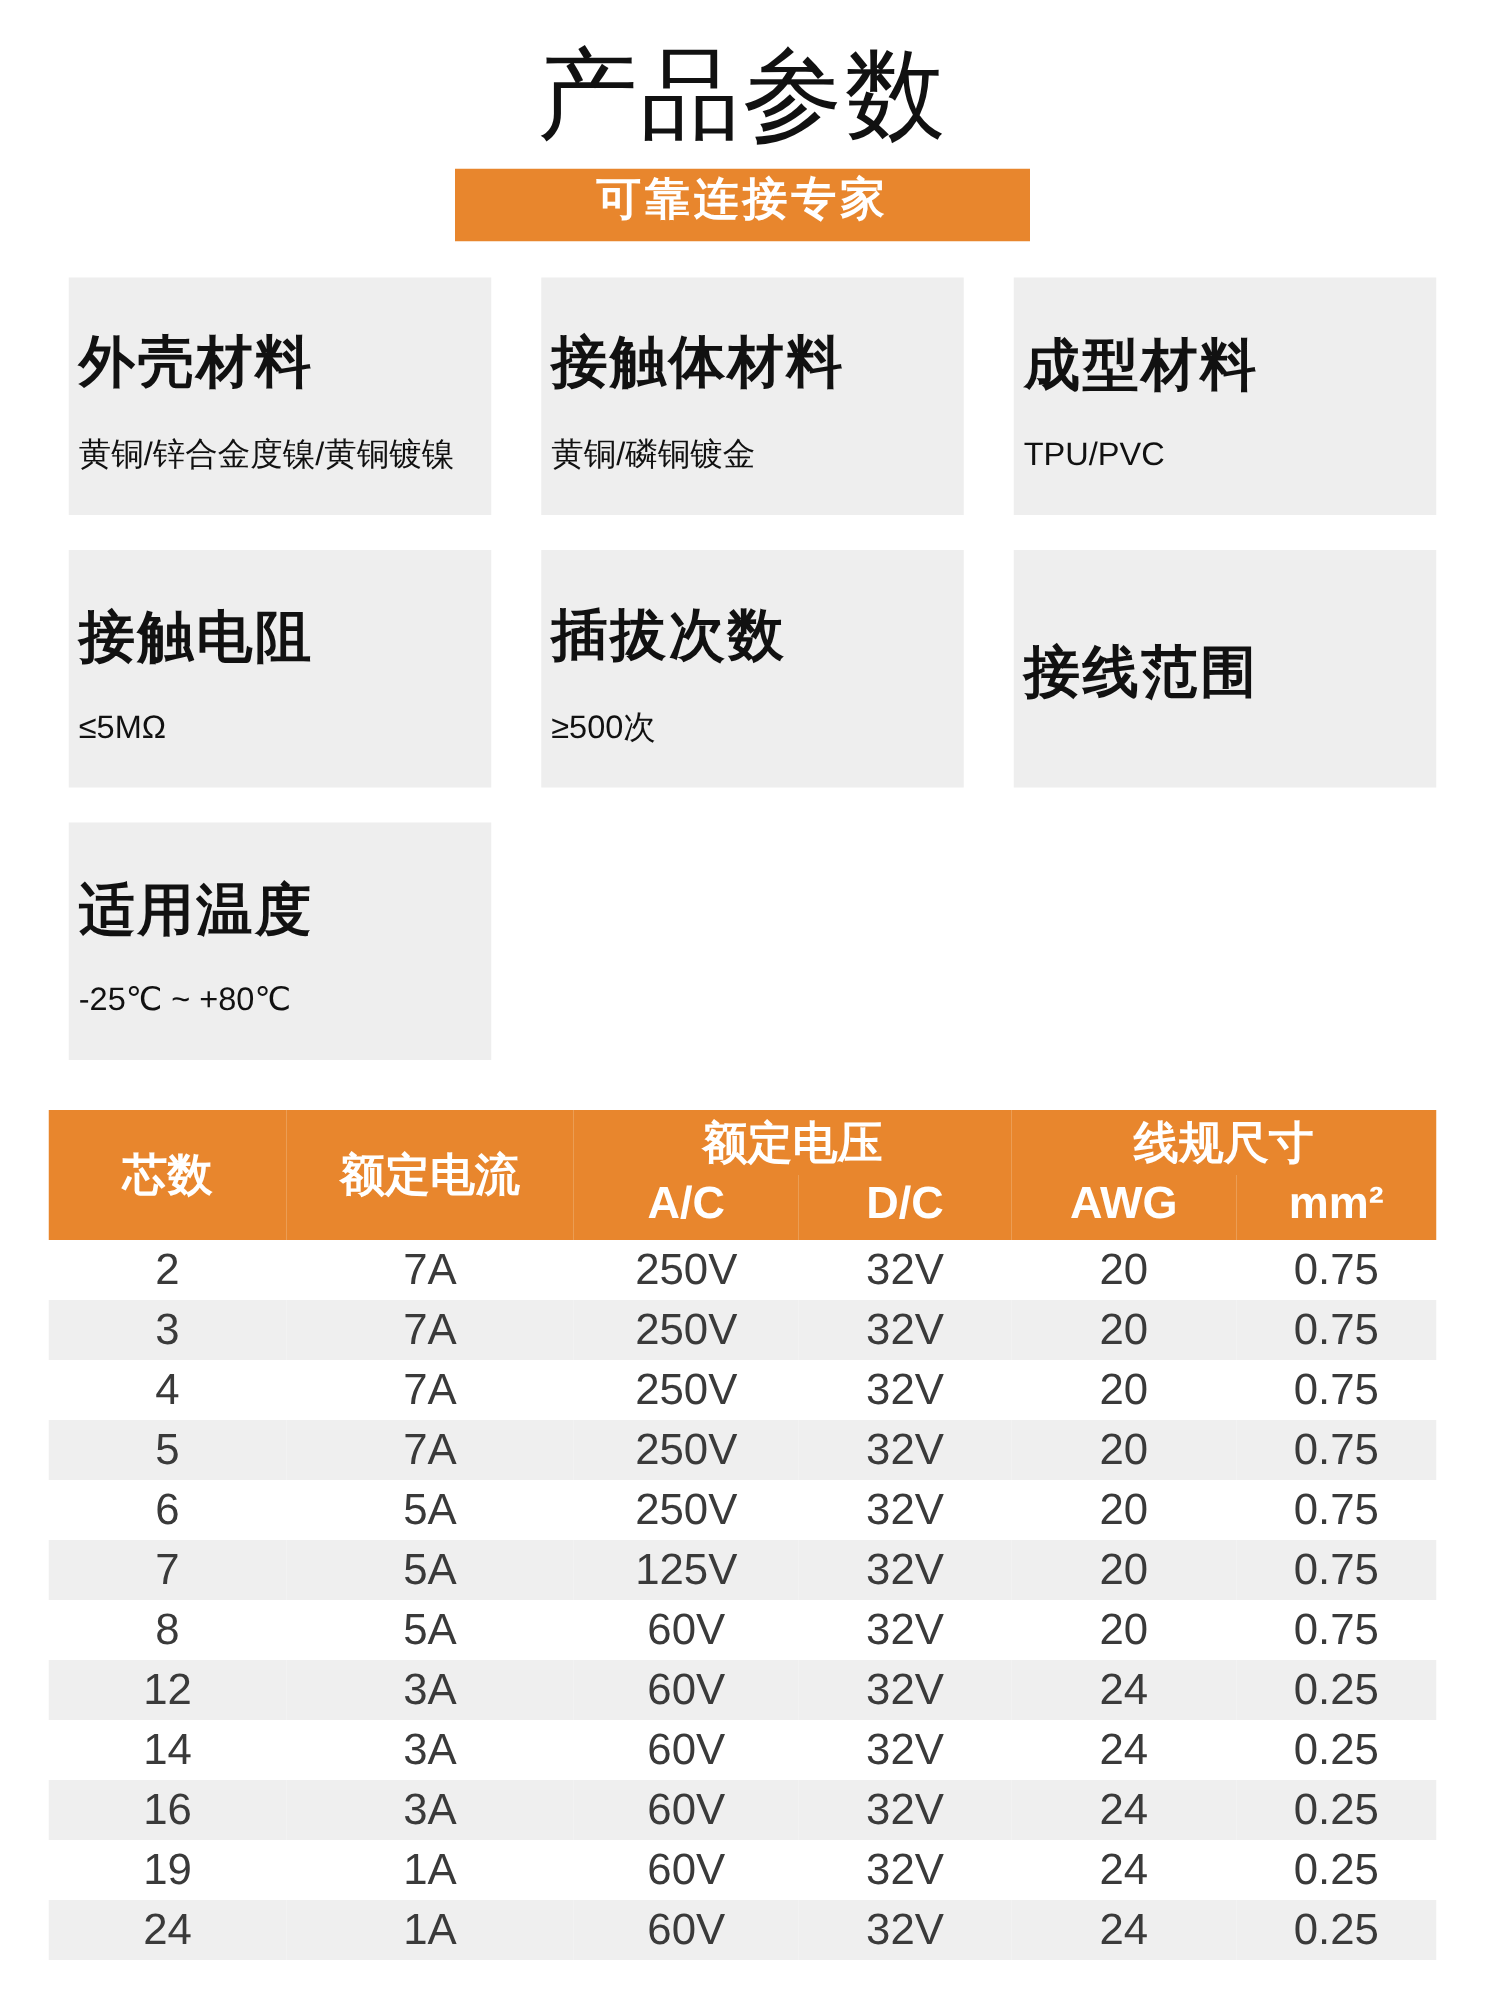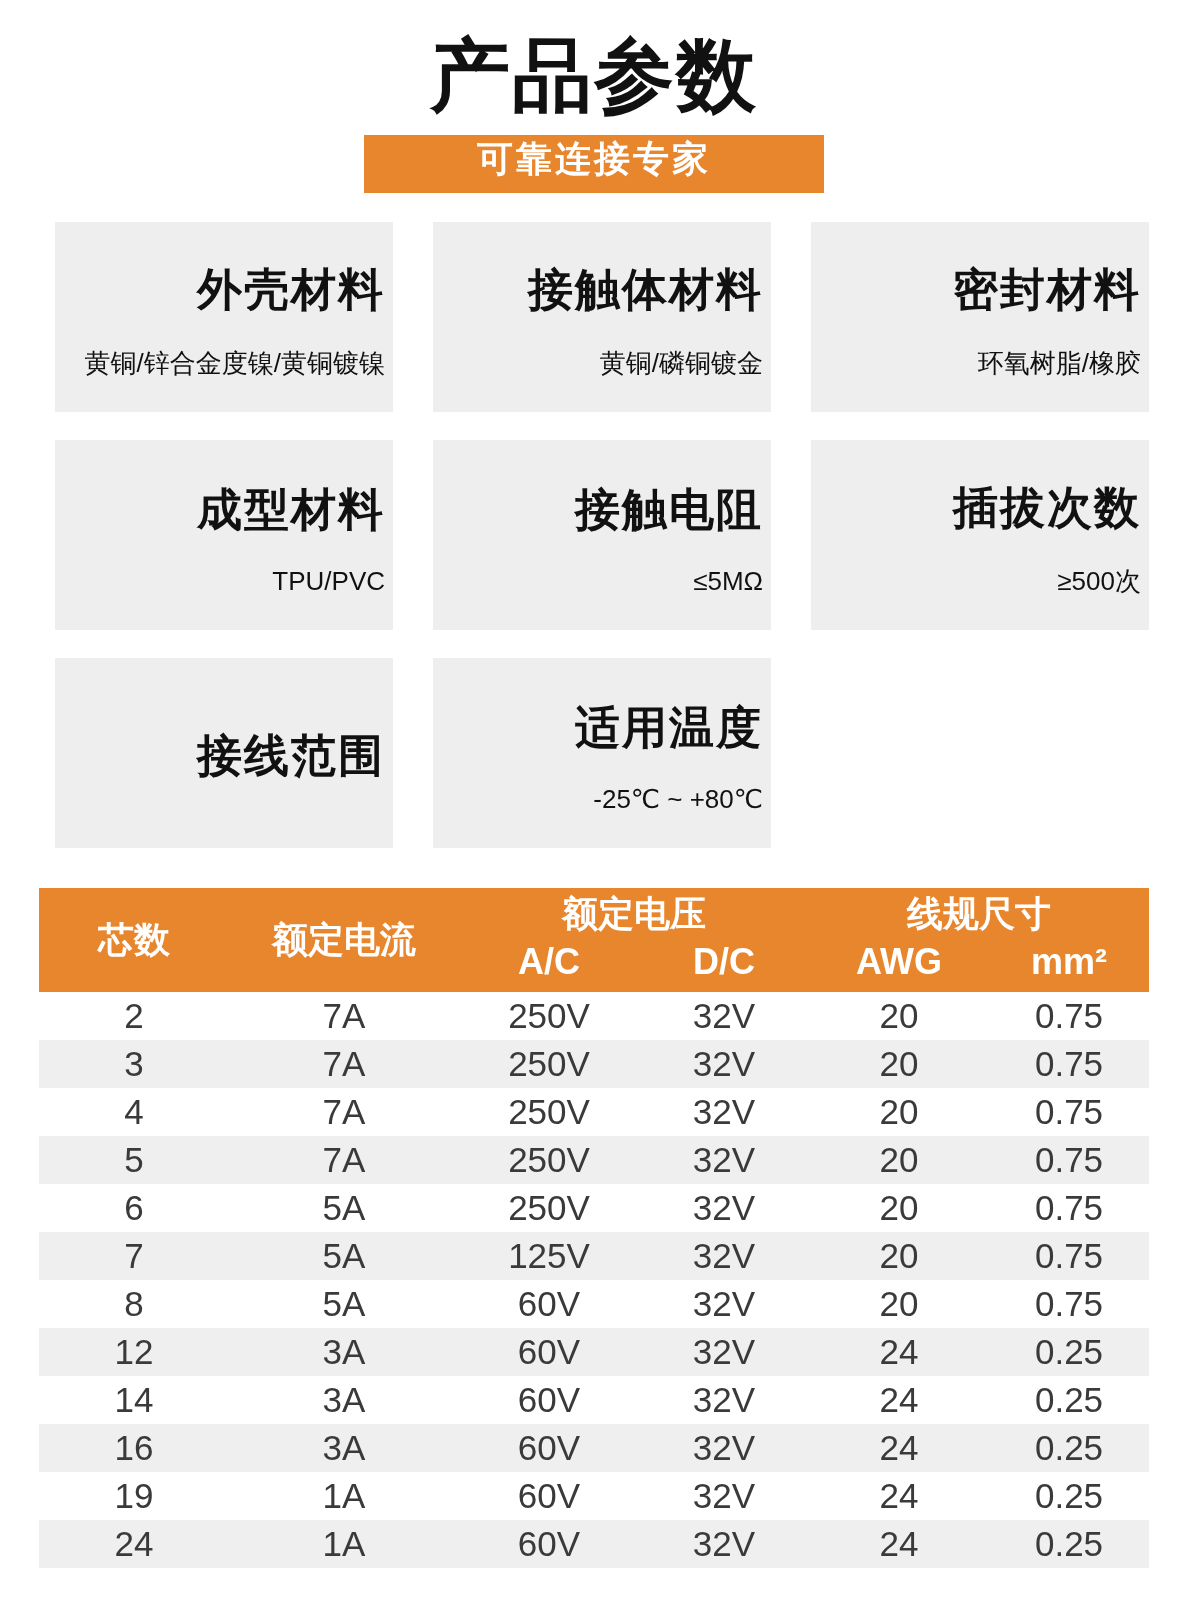--- a/index.html
+++ b/index.html
@@ -17,21 +17,21 @@
     font-family:"Liberation Sans","DejaVu Sans",sans-serif;
     overflow:hidden;
   }
   .page{width:1188px;height:1600px;position:relative;background:#ffffff;}
 
   .page-title{
     margin-top:30px;
     text-align:center;
     font-size:80px;
     line-height:1.15;
-    font-weight:700;
+    font-weight:400;
     letter-spacing:2px;
     color:var(--title-text);
   }
 
   .banner{
     width:460px;height:58px;
     margin:13px auto 0 auto;
     background:var(--accent);
     display:flex;align-items:flex-start;justify-content:center;
   }
@@ -47,21 +47,21 @@
     margin:29px auto 0 auto;
     display:grid;
     grid-template-columns:repeat(3,354px);
     gap:28px 24px;
   }
   .spec-card{
     height:190px;
     background:var(--card-bg);
     display:flex;
     flex-direction:column;
-    align-items:flex-end;
+    align-items:flex-start;
     justify-content:center;
     gap:26px;
     padding:6px 8px 0 8px;
     text-align:center;
     margin-left:16px;
   }
   .spec-card-title{
     font-size:45px;
     font-weight:900;
     letter-spacing:2px;
@@ -118,24 +118,20 @@
       <div class="spec-card-title">外壳材料</div>
       <div class="spec-card-value">黄铜/锌合金度镍/黄铜镀镍</div>
     </div>
 
     <div class="spec-card">
       <div class="spec-card-title">接触体材料</div>
       <div class="spec-card-value">黄铜/磷铜镀金</div>
     </div>
 
 
-    <div class="spec-card">
-      <div class="spec-card-title">密封材料</div>
-      <div class="spec-card-value">环氧树脂/橡胶</div>
-    </div>
 
     <div class="spec-card">
       <div class="spec-card-title">成型材料</div>
       <div class="spec-card-value">TPU/PVC</div>
     </div>
 
     <div class="spec-card">
       <div class="spec-card-title">接触电阻</div>
       <div class="spec-card-value">≤5MΩ</div>
     </div>

